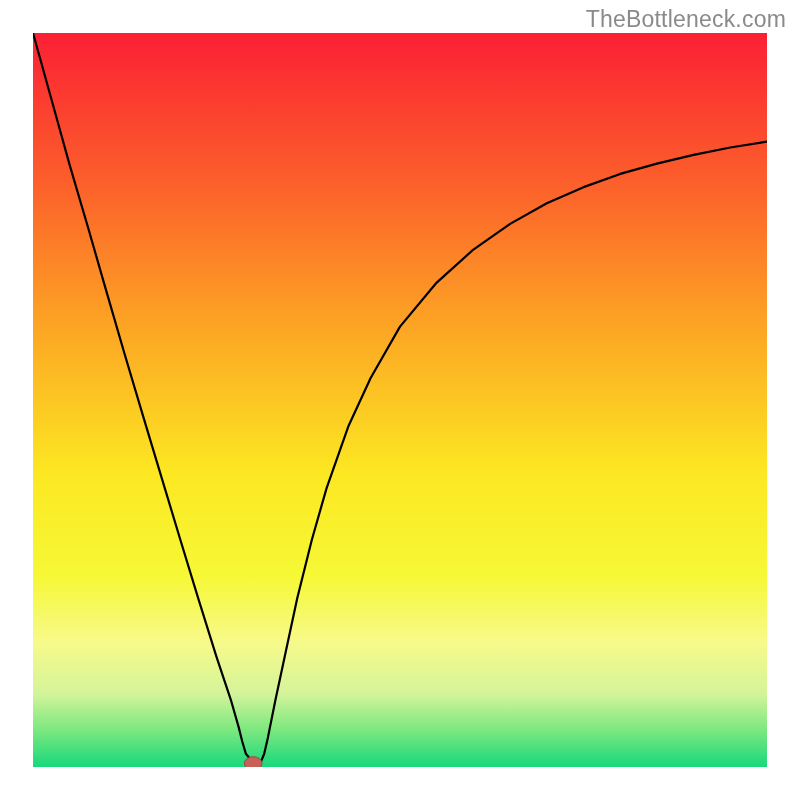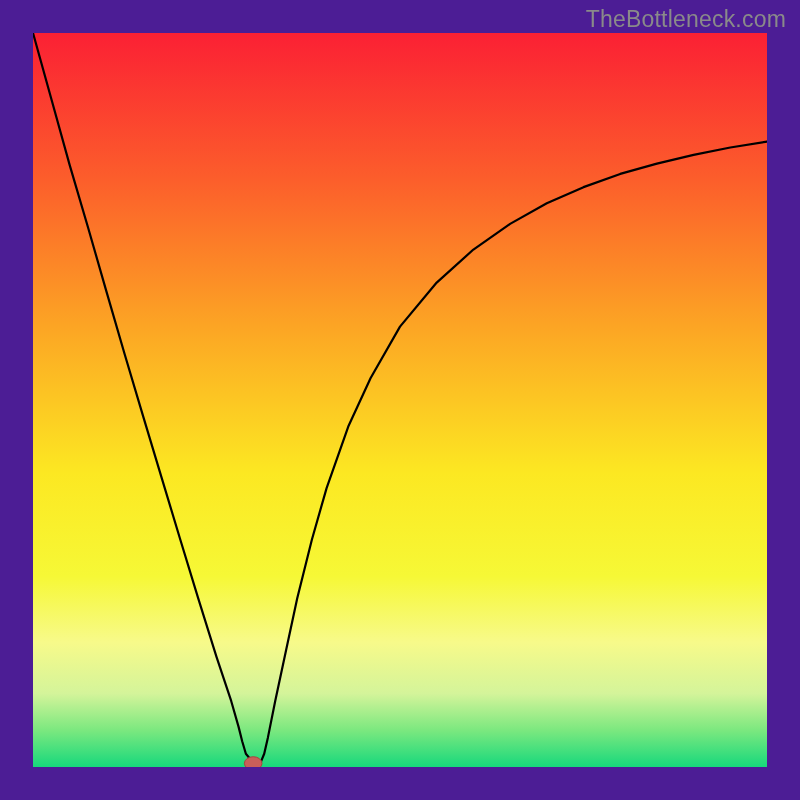--- a/index.html
+++ b/index.html
@@ -9,21 +9,21 @@
     height: 800px;
     background: #000;
     overflow: hidden;
   }
   .frame {
     position: absolute;
     left: 0;
     top: 0;
     width: 800px;
     height: 800px;
-    background: #4c1d95;
+    background: #ffffff;
   }
   .plot {
     position: absolute;
     left: 33px;
     top: 33px;
     width: 734px;
     height: 734px;
     overflow: hidden;
   }
   .watermark {

